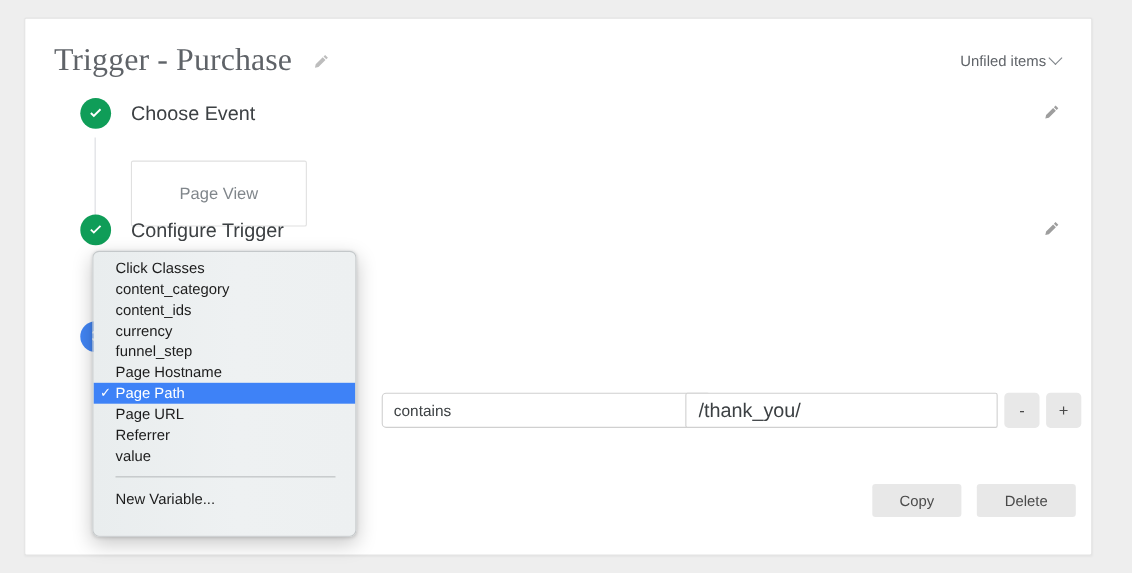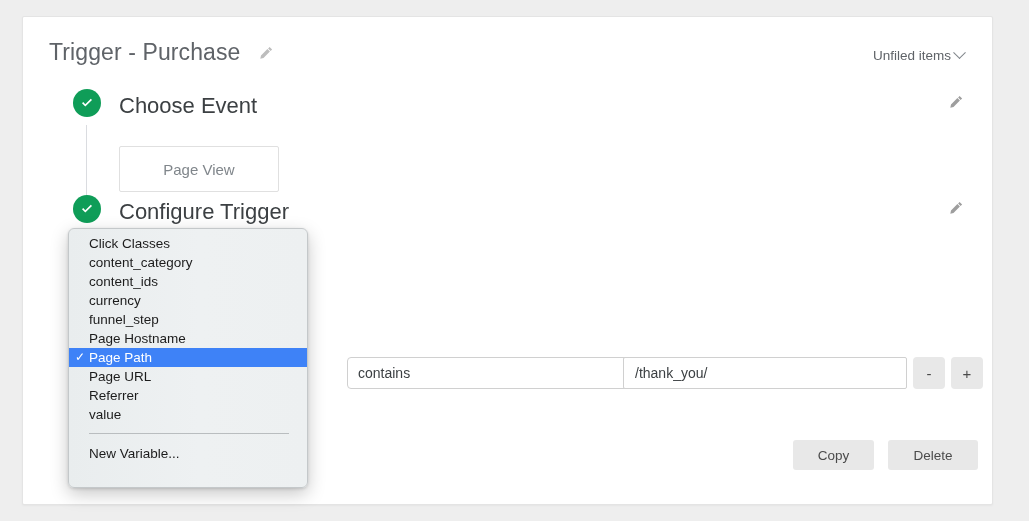--- a/index.html
+++ b/index.html
@@ -24,25 +24,26 @@
     box-shadow: 0 1px 2px rgba(0,0,0,0.04);
   }
 
   
   .title-row {
     position: absolute;
     left: 26px; top: 22px;
     display: flex; align-items: center;
   }
   .page-title {
-    font-size: 23px;
+    font-size: 29px;
     color: #5f6368;
     font-weight: 400;
     letter-spacing: 0.1px;
     white-space: nowrap;
+    font-family: Liberation Serif, serif;
   }
   .pencil {
     display: inline-block;
     width: 16px; height: 16px;
     position: relative;
     margin-left: 18px;
     cursor: pointer;
   }
   .pencil svg { display: block; }
 
@@ -79,38 +80,38 @@
   .badge svg { display: block; }
 
   .rail {
     position: absolute;
     width: 1px;
     background: #dadce0;
   }
 
   .step-title {
     position: absolute;
-    font-size: 22px;
+    font-size: 18px;
     color: #3c4043;
     font-weight: 400;
     white-space: nowrap;
   }
 
   .step-pencil {
     position: absolute;
     right: 28px;
     width: 16px; height: 16px;
     cursor: pointer;
   }
 
   
   .pv-box {
     position: absolute;
     left: 96px; top: 129px;
-    width: 160px; height: 46px;
+    width: 160px; height: 60px;
     border: 1px solid #e0e0e0;
     border-radius: 2px;
     background: #fff;
     display: flex; align-items: center; justify-content: center;
     font-size: 15px;
     color: #80868b;
     cursor: pointer;
   }
 
   
@@ -150,21 +151,21 @@
   .spin i.up { top: 2px; border-bottom: 5px solid #3c4043; }
   .spin i.dn { bottom: 2px; border-top: 5px solid #3c4043; }
 
   .text-input {
     position: absolute;
     left: 600px; top: 340px;
     width: 284px; height: 32px;
     border: 1px solid #d0d0d0;
     border-radius: 2px;
     background: #fff;
-    font-size: 14px;
+    font-size: 18px;
     color: #3c4043;
     padding: 0 11px;
     font-family: "Liberation Sans", sans-serif;
     outline: none;
   }
 
   .sq-btn {
     position: absolute;
     top: 340px;
     width: 32px; height: 32px;
@@ -202,21 +203,21 @@
     position: absolute;
     left: 76px; top: 423px;
     width: 70px; height: 30px;
     background: #4285f4;
     border-radius: 3px;
   }
 
   
   .dropdown {
     position: absolute;
-    left: 68px; top: 228px;
+    left: 84px; top: 228px;
     width: 240px; height: 260px;
     background: #eceff1;
     background: linear-gradient(to right, #e9edee 0%, #eef1f2 55%, #edf0f1 100%);
     border: 1px solid #c4c8ca;
     border-radius: 6px;
     box-shadow: 0 6px 18px rgba(0,0,0,0.22), 0 1px 3px rgba(0,0,0,0.14);
     padding: 5px 0 0 0;
     overflow: hidden;
     z-index: 40;
   }

